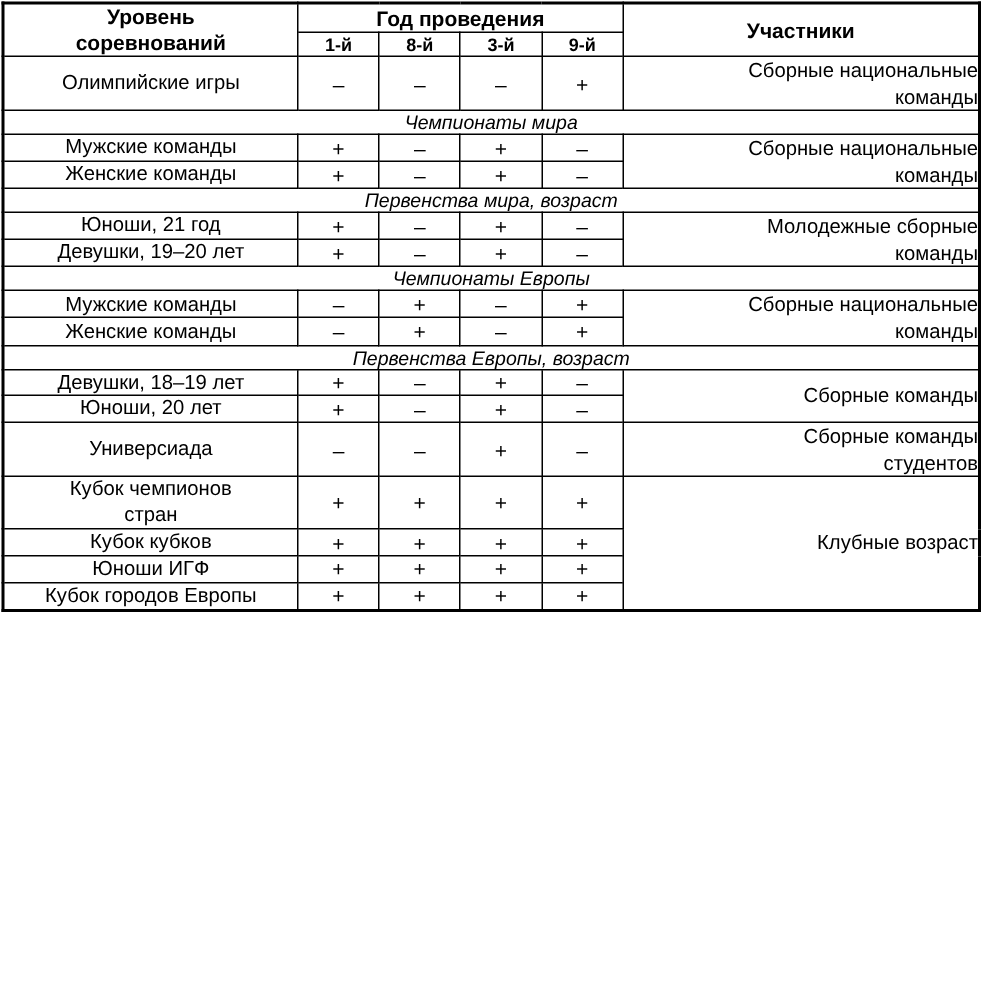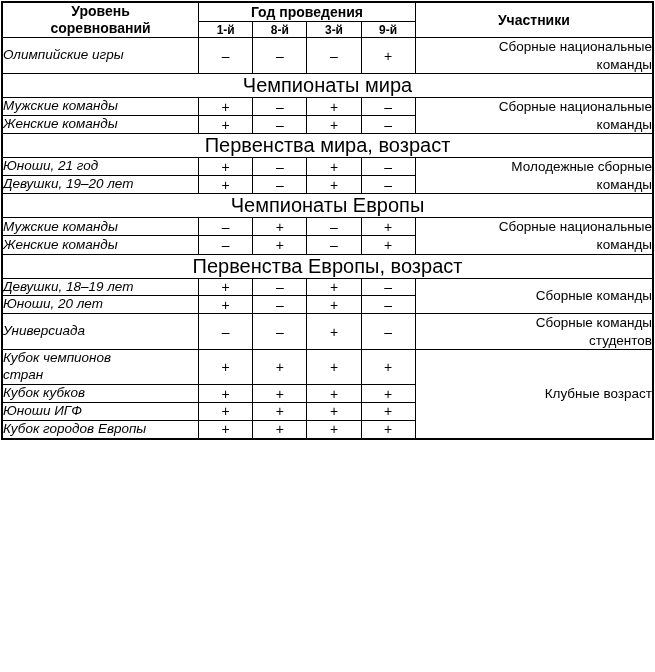--- a/index.html
+++ b/index.html
@@ -43,40 +43,40 @@
     padding: 5px 4px;
     font-size: 14px;
   }
   .hdr-sub {
     font-weight: bold;
     text-align: center;
     padding: 4px 2px;
     font-size: 12px;
   }
   .lvl {
-    text-align: left;
+    text-align: center;
     padding: 6px 8px;
     line-height: 1.25;
     font-size: 13.5px;
-    font-style: italic;
   }
   .mark {
     text-align: center;
     font-size: 14px;
     padding: 5px 2px;
   }
   .part {
     text-align: right;
     line-height: 1.3;
     padding: 5px 8px;
     font-size: 13.5px;
   }
   .section {
     text-align: center;
-    font-size: 20px;
+    font-style: italic;
+    font-size: 13px;
     padding: 6px 4px;
   }
 </style>
 </head>
 <body>
 
 <div id="sheet">
   <table class="comp">
     <colgroup>
       <col style="width:196px">

